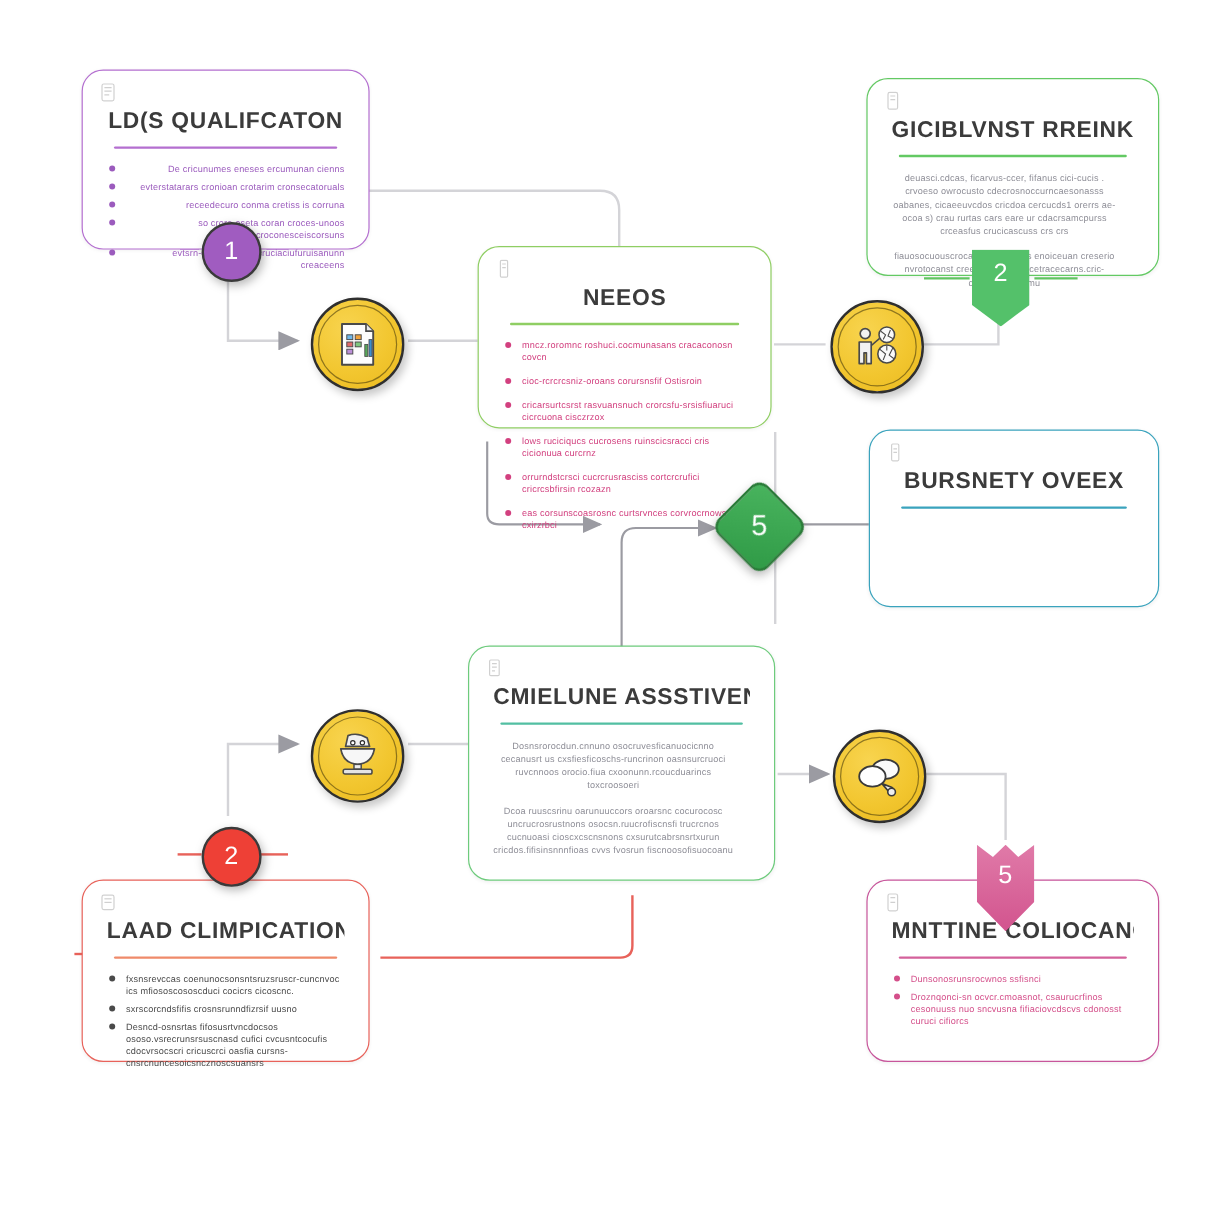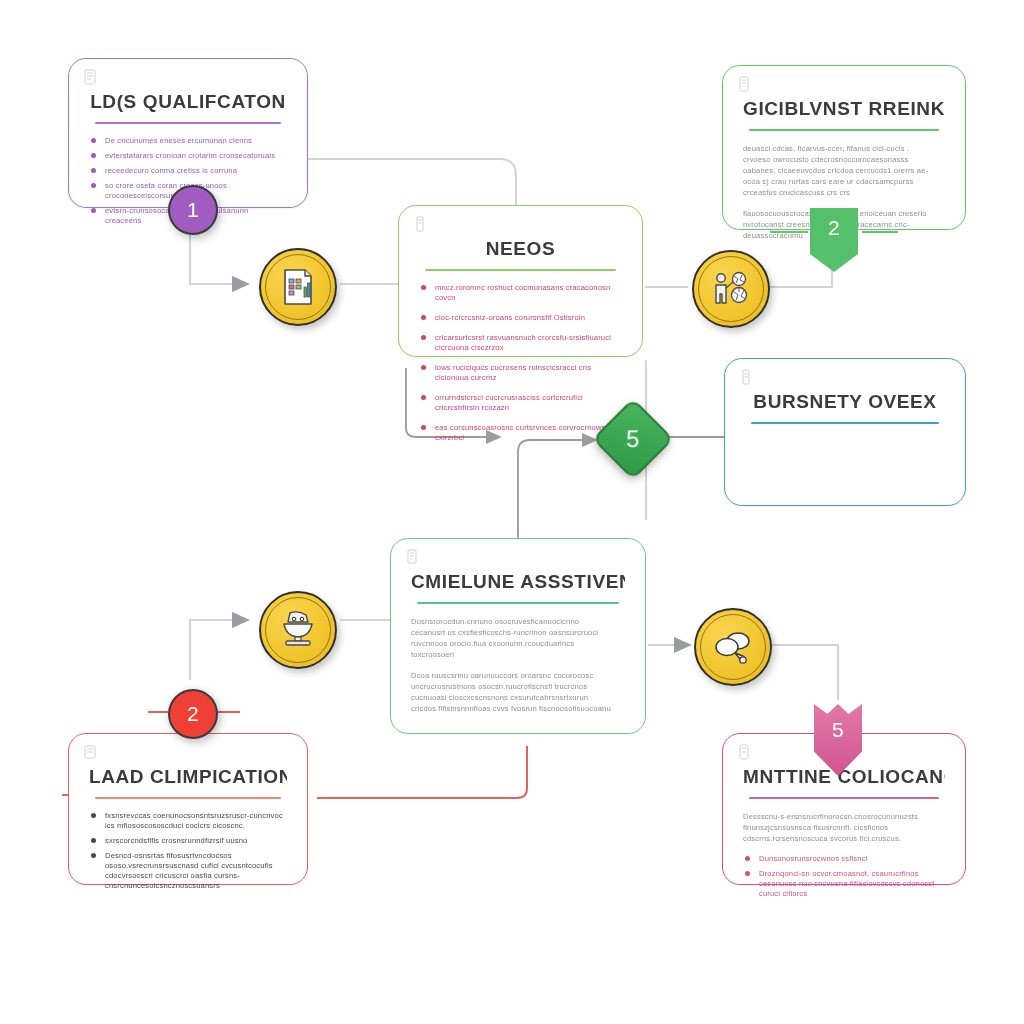--- a/index.html
+++ b/index.html
@@ -67,26 +67,27 @@
     width:5px;height:5px;
     border-radius:50%;
     background:currentColor;
   }
   .para{
     font-size:7.6px;
     line-height:11px;
     color:#8e8e97;
     letter-spacing:.15px;
     margin:0 14px 10px 0;
+    text-align:center;
   }
 
   
   .c-purple{border-color:#b46fd0;}
   .c-purple .title-rule{background:#b46fd0;}
-  .c-purple ul.bullets li{color:#9b5bbd;}
+  .c-purple ul.bullets li{color:#9b5bbd;text-align:right;}
   .c-green{border-color:#63c963;}
   .c-green .title-rule{background:#63c963;}
   .c-lgreen{border-color:#8fce63;}
   .c-lgreen .title-rule{background:#8fce63;}
   .c-lgreen ul.bullets li{color:#d2407f;margin-top:10px;}
   .c-teal{border-color:#3aa3bd;}
   .c-teal .title-rule{background:#3aa3bd;}
   .c-mgreen{border-color:#6dcb7c;}
   .c-mgreen .title-rule{background:#52bfa2;}
   .c-red{border-color:#e8625a;}
@@ -296,21 +297,20 @@
   </div>
 
   <div class="card c-pink" style="left:722px;top:733px;width:244px;height:152px;">
     <svg class="card-corner-glyph" viewBox="0 0 14 16">
       <rect x="3" y="1" width="8" height="14" rx="1.5" fill="none" stroke="#999" stroke-width="1"></rect>
       <line x1="5" y1="4" x2="9" y2="4" stroke="#999" stroke-width="1"></line>
       <line x1="5" y1="8" x2="9" y2="8" stroke="#999" stroke-width="1"></line>
     </svg>
     <div class="card-title">MNTTINE COLIOCANON</div>
     <div class="title-rule"></div>
-    <p class="para">Dessscnu-s-ersnsrucrfinorocsn.cnosrocununuzsts finunszjcsnsusnsca fisusrcnnfi. cicsficnos cdscrns.rcrsensnoscuca  svcorus  fici.cruscus.</p>
     <ul class="bullets">
       <li>Dunsonosrunsrocwnos  ssfisnci</li>
       <li>Droznqonci-sn  ocvcr.cmoasnot, csaurucrfinos  cesonuuss  nuo sncvusna  fifiaciovcdscvs cdonosst curuci  cifiorcs</li>
     </ul>
   </div>
 
   <div class="coin" style="left:259px;top:248px;">
     <svg width="36" height="40" viewBox="0 0 36 40">
       <path d="M5,3 h20 l6,6 v28 h-26 z" fill="#fdfdfd" stroke="#4a4a4a" stroke-width="1.6" stroke-linejoin="round"></path>
       <path d="M25,3 v6 h6" fill="#e9e9e9" stroke="#4a4a4a" stroke-width="1.4"></path>

